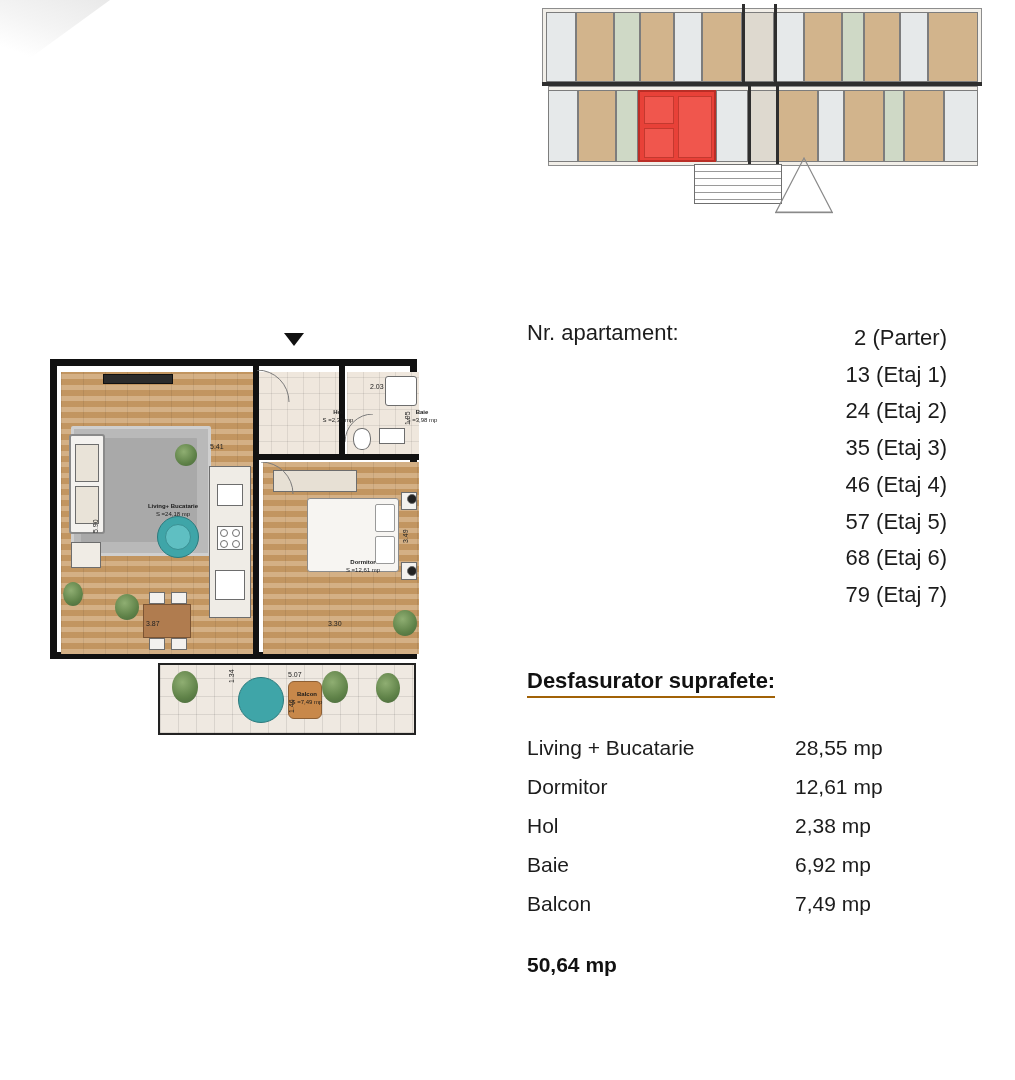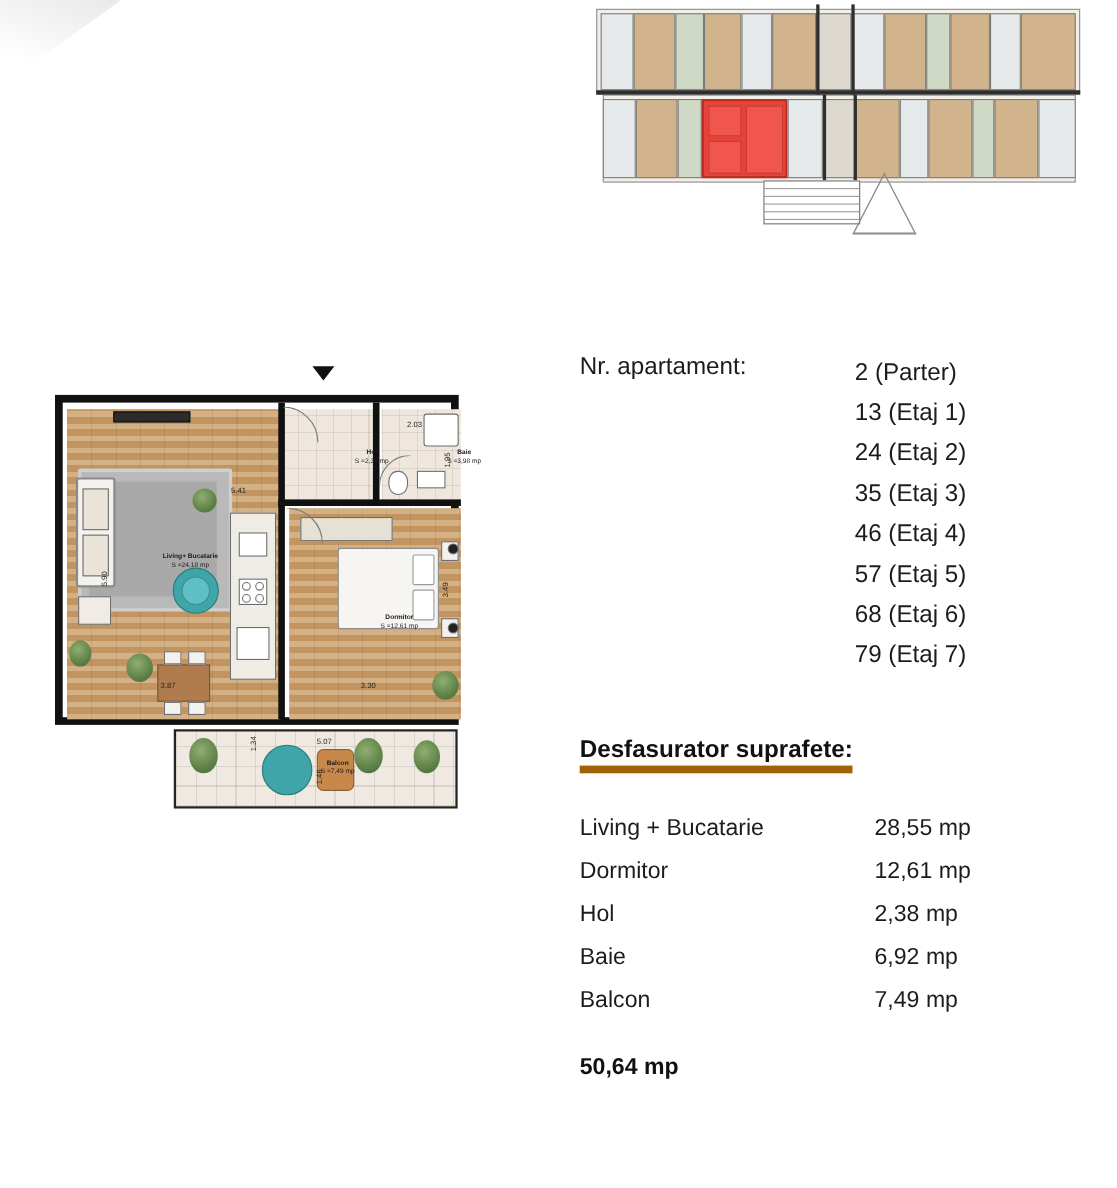--- a/index.html
+++ b/index.html
@@ -224,30 +224,30 @@
     margin-top: 24px;
     display: flex;
     align-items: flex-start;
     font-size: 22px;
     color: #1c1c1c;
   }
   .apt-label { width: 250px; flex: 0 0 250px; }
   .apt-list { list-style: none; margin: 0; padding: 0; }
   .apt-list li {
     line-height: 1.67;
-    text-align: left;
+    text-align: right;
     width: 170px;
   }
   .section-title {
     margin-top: 54px;
     font-size: 22px;
     font-weight: bold;
     color: #111;
     display: inline-block;
-    border-bottom: 7px solid #a16207;
+    border-bottom: 2px solid #a16207;
     padding-bottom: 2px;
   }
   .areas {
     margin-top: 30px;
     width: 420px;
   }
   .area-row {
     display: flex;
     font-size: 21px;
     color: #1c1c1c;

